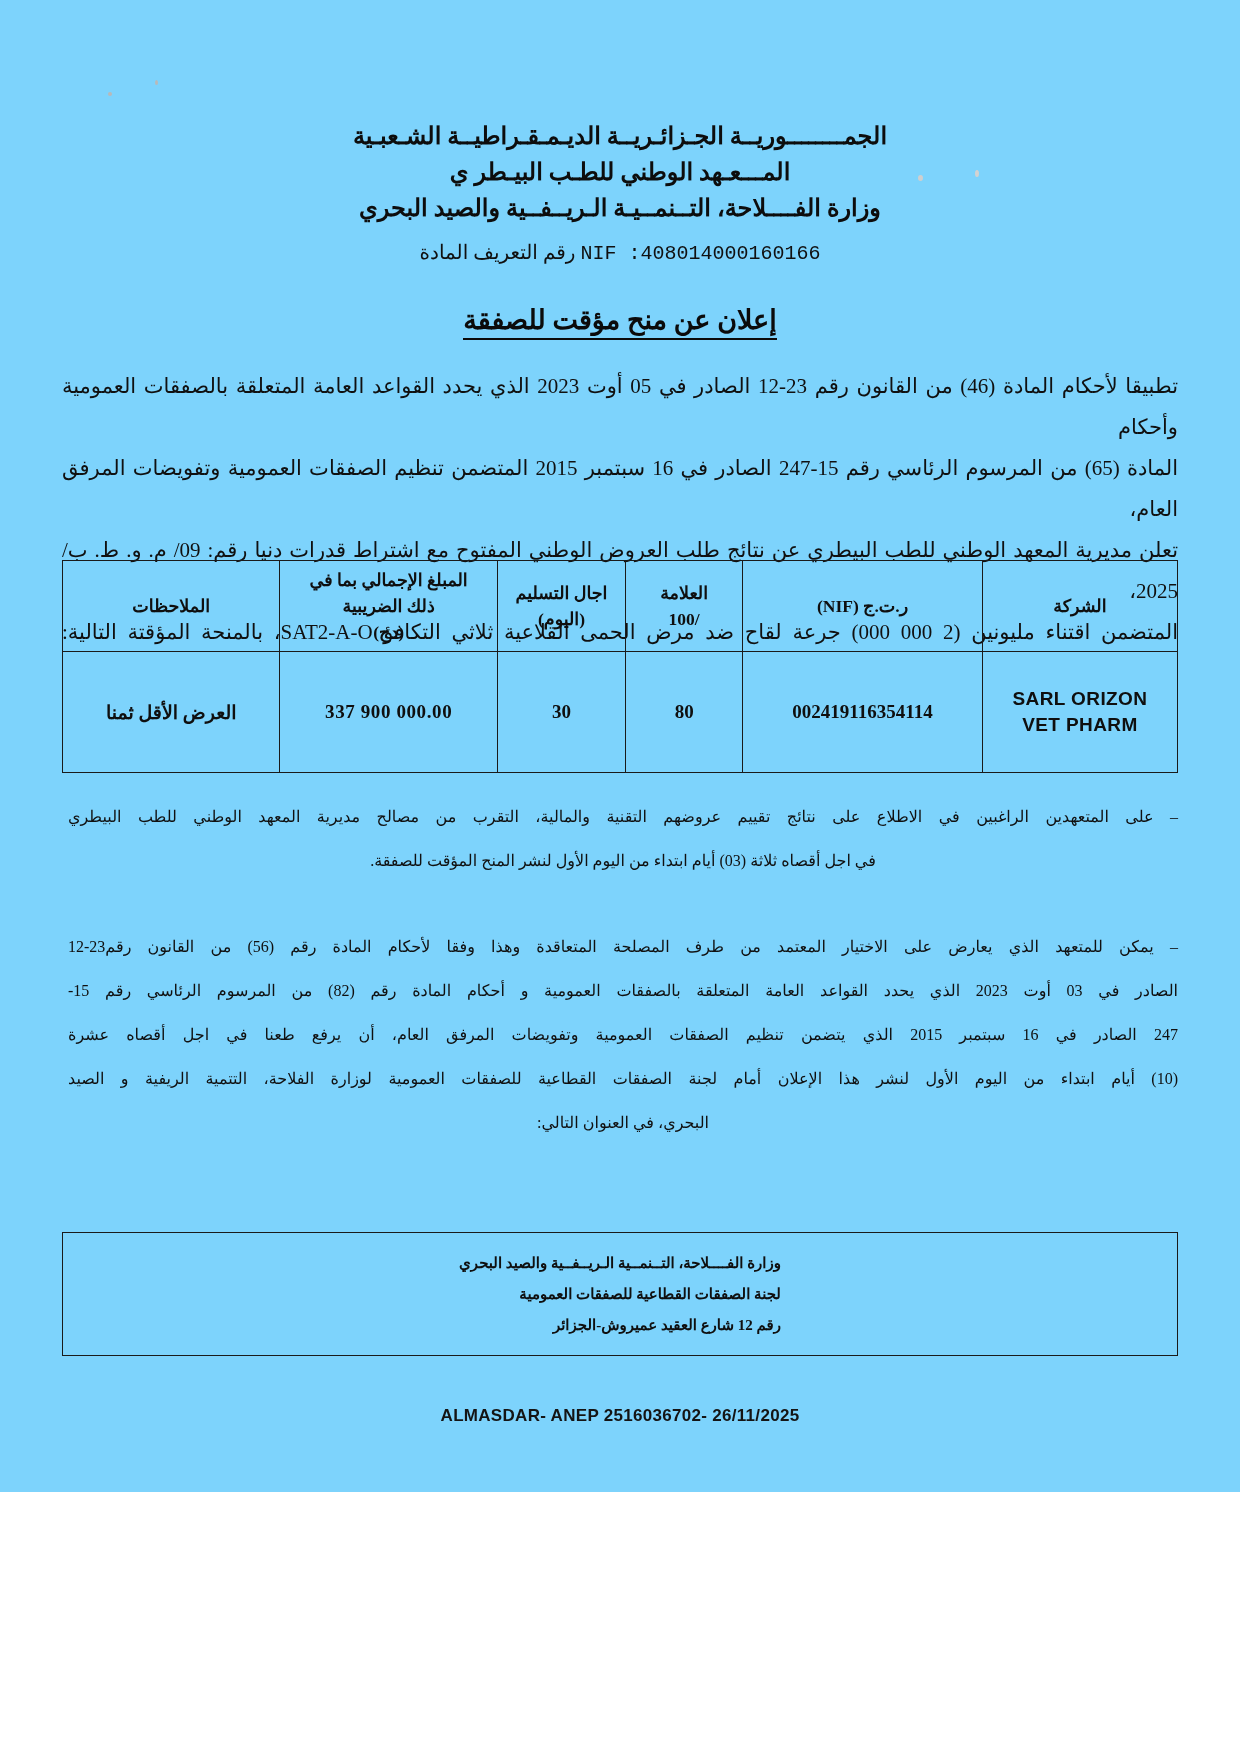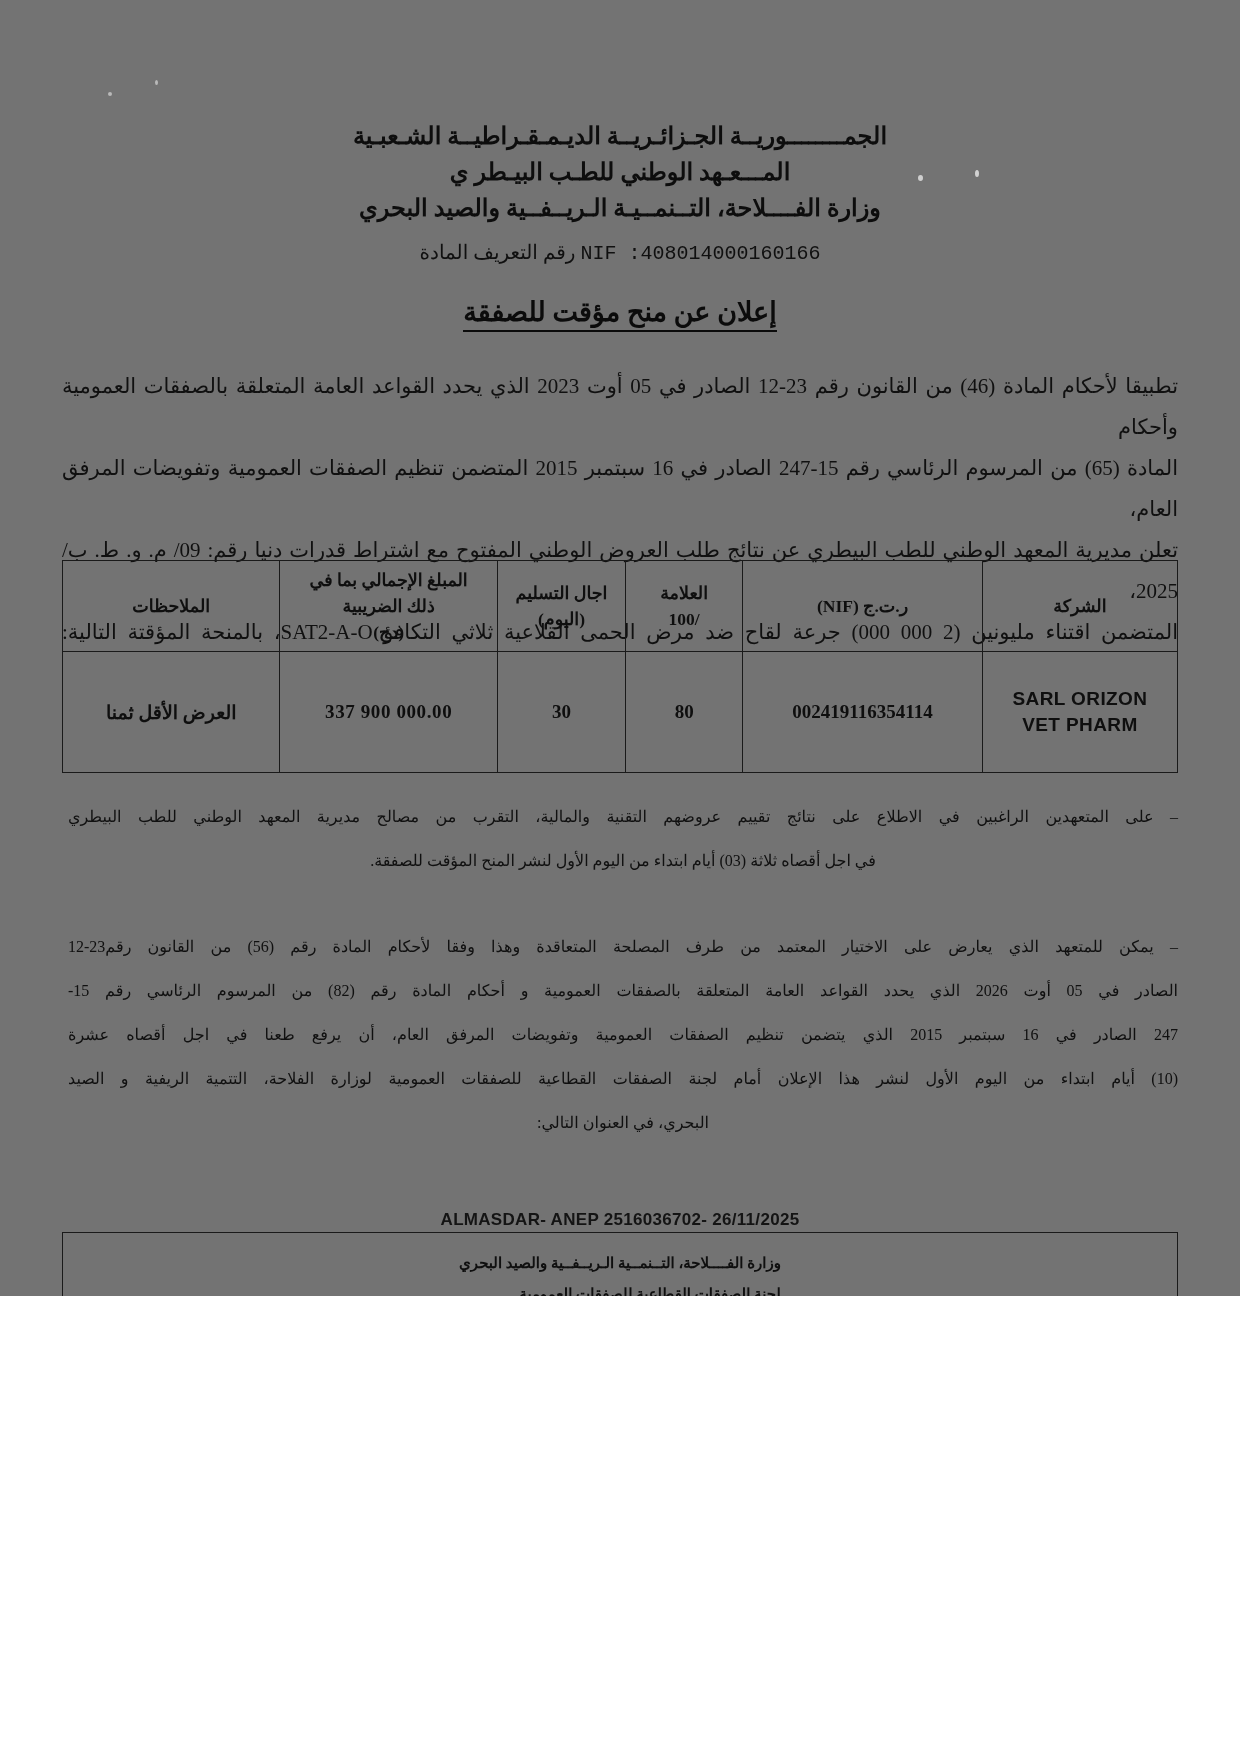--- a/index.html
+++ b/index.html
@@ -4,23 +4,23 @@
 <title>Announcement</title>
 <style>
   html, body {
     margin: 0;
     padding: 0;
     background: #ffffff;
   }
   .page {
     position: relative;
     width: 1240px;
-    height: 1296px;
+    height: 1492px;
     margin: 0 auto;
-    background: #737373;
+    background: #7dd3fc;
     font-family: "Liberation Serif", "DejaVu Serif", serif;
     color: #121212;
     overflow: hidden;
   }
 
   
   .speck {
     position: absolute;
     background: #b9b9b9;
     border-radius: 50%;
@@ -55,21 +55,21 @@
   }
   .nif-line .nif-num {
     font-family: Liberation Mono, monospace;
     direction: ltr;
     unicode-bidi: embed;
   }
 
   
   .doc-title {
     position: absolute;
-    top: 296px;
+    top: 304px;
     left: 0;
     right: 0;
     text-align: center;
     font-size: 27px;
     font-weight: bold;
     color: #0b0b0b;
   }
   .doc-title span {
     border-bottom: 2px solid #0b0b0b;
     padding-bottom: 3px;
@@ -277,21 +277,21 @@
     </table>
   </div>
 
   <div class="bullet bullet-1">
     <p>– على المتعهدين الراغبين في الاطلاع على نتائج تقييم عروضهم التقنية والمالية، التقرب من مصالح مديرية المعهد الوطني للطب البيطري</p>
     <p style="text-align-last:center;">في اجل أقصاه ثلاثة (03) أيام ابتداء من اليوم الأول لنشر المنح المؤقت للصفقة.</p>
   </div>
 
   <div class="bullet bullet-2">
     <p>– يمكن للمتعهد الذي يعارض على الاختيار المعتمد من طرف المصلحة المتعاقدة وهذا وفقا لأحكام المادة رقم (56) من القانون رقم23-12</p>
-    <p>الصادر في 05 أوت 2026 الذي يحدد القواعد العامة المتعلقة بالصفقات العمومية و أحكام المادة رقم (82) من المرسوم الرئاسي رقم 15-</p>
+    <p>الصادر في 03 أوت 2023 الذي يحدد القواعد العامة المتعلقة بالصفقات العمومية و أحكام المادة رقم (82) من المرسوم الرئاسي رقم 15-</p>
     <p>247 الصادر في 16 سبتمبر 2015 الذي يتضمن تنظيم الصفقات العمومية وتفويضات المرفق العام،  أن يرفع طعنا في اجل أقصاه عشرة</p>
     <p>(10)  أيام ابتداء من اليوم الأول لنشر هذا الإعلان أمام لجنة الصفقات القطاعية للصفقات العمومية لوزارة الفلاحة، التتمية الريفية و الصيد</p>
     <p style="text-align-last:center;">البحري، في العنوان التالي:</p>
   </div>
 
   <div class="addr-box">
     <div class="addr-inner">
       <div class="addr-line">وزارة الفــــلاحة، التــنمــية الـريــفــية والصيد البحري</div>
       <div class="addr-line">لجنة الصفقات القطاعية للصفقات العمومية</div>
       <div class="addr-line">رقم 12 شارع العقيد عميروش-الجزائر</div>

